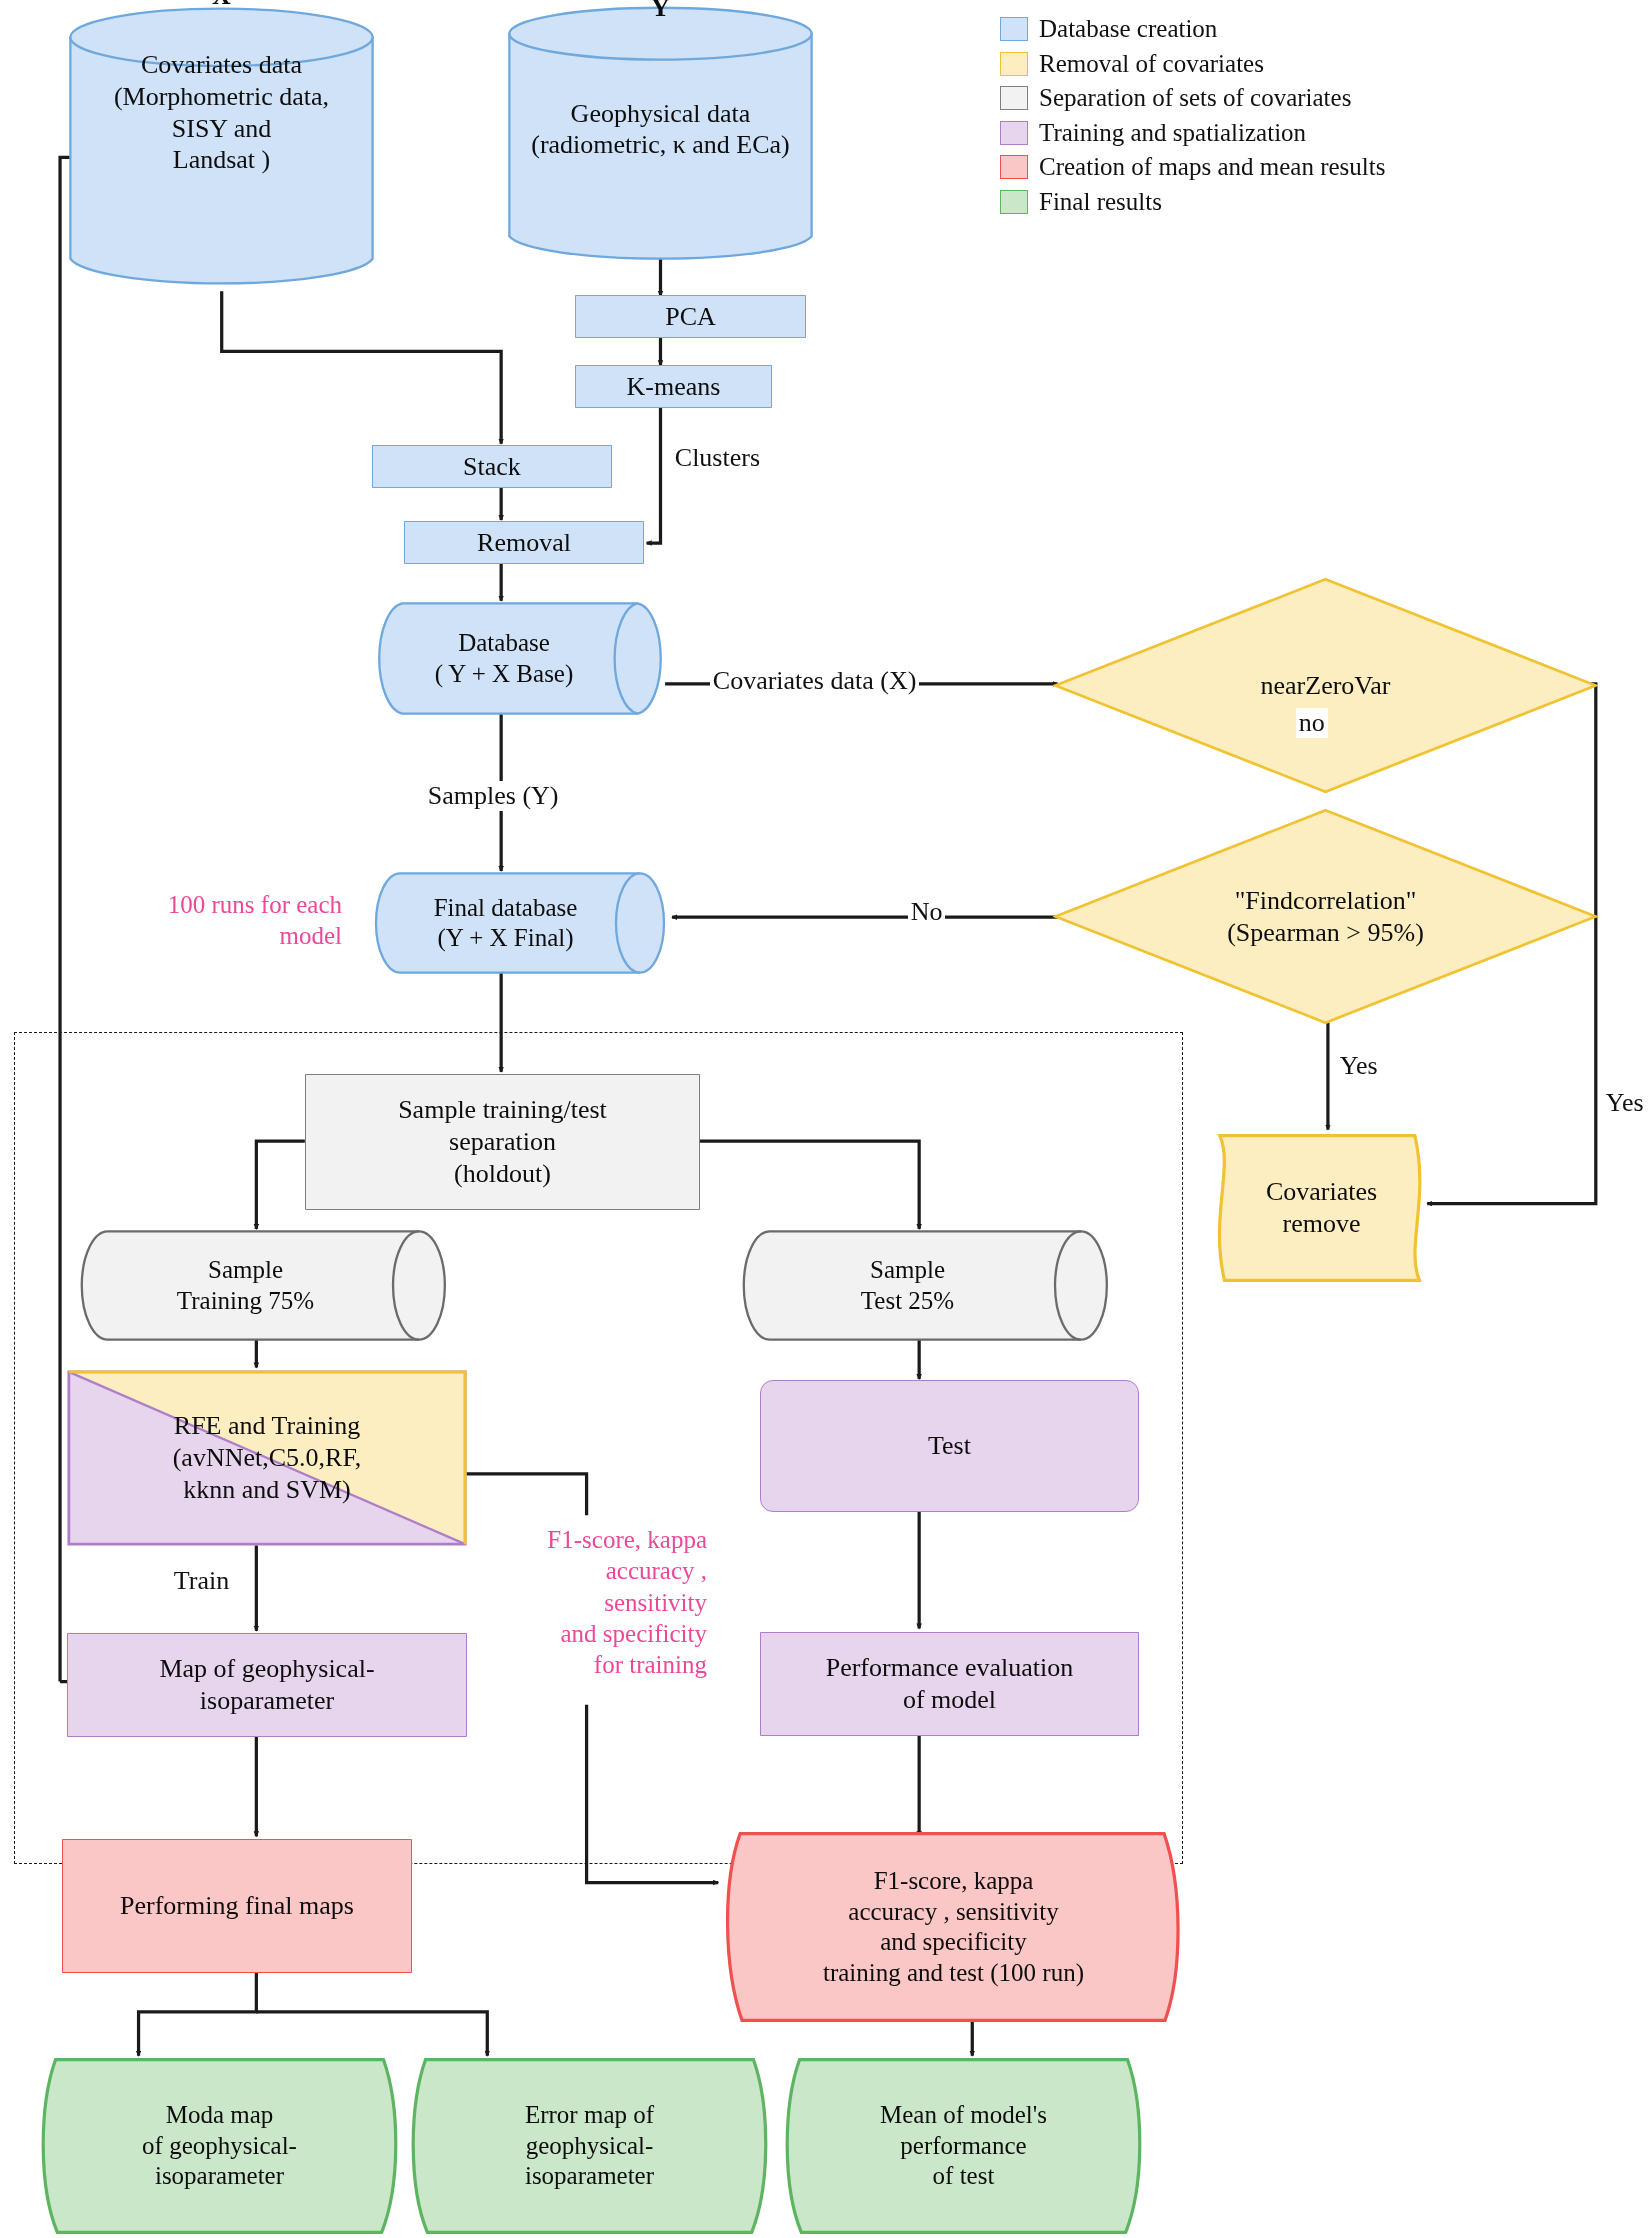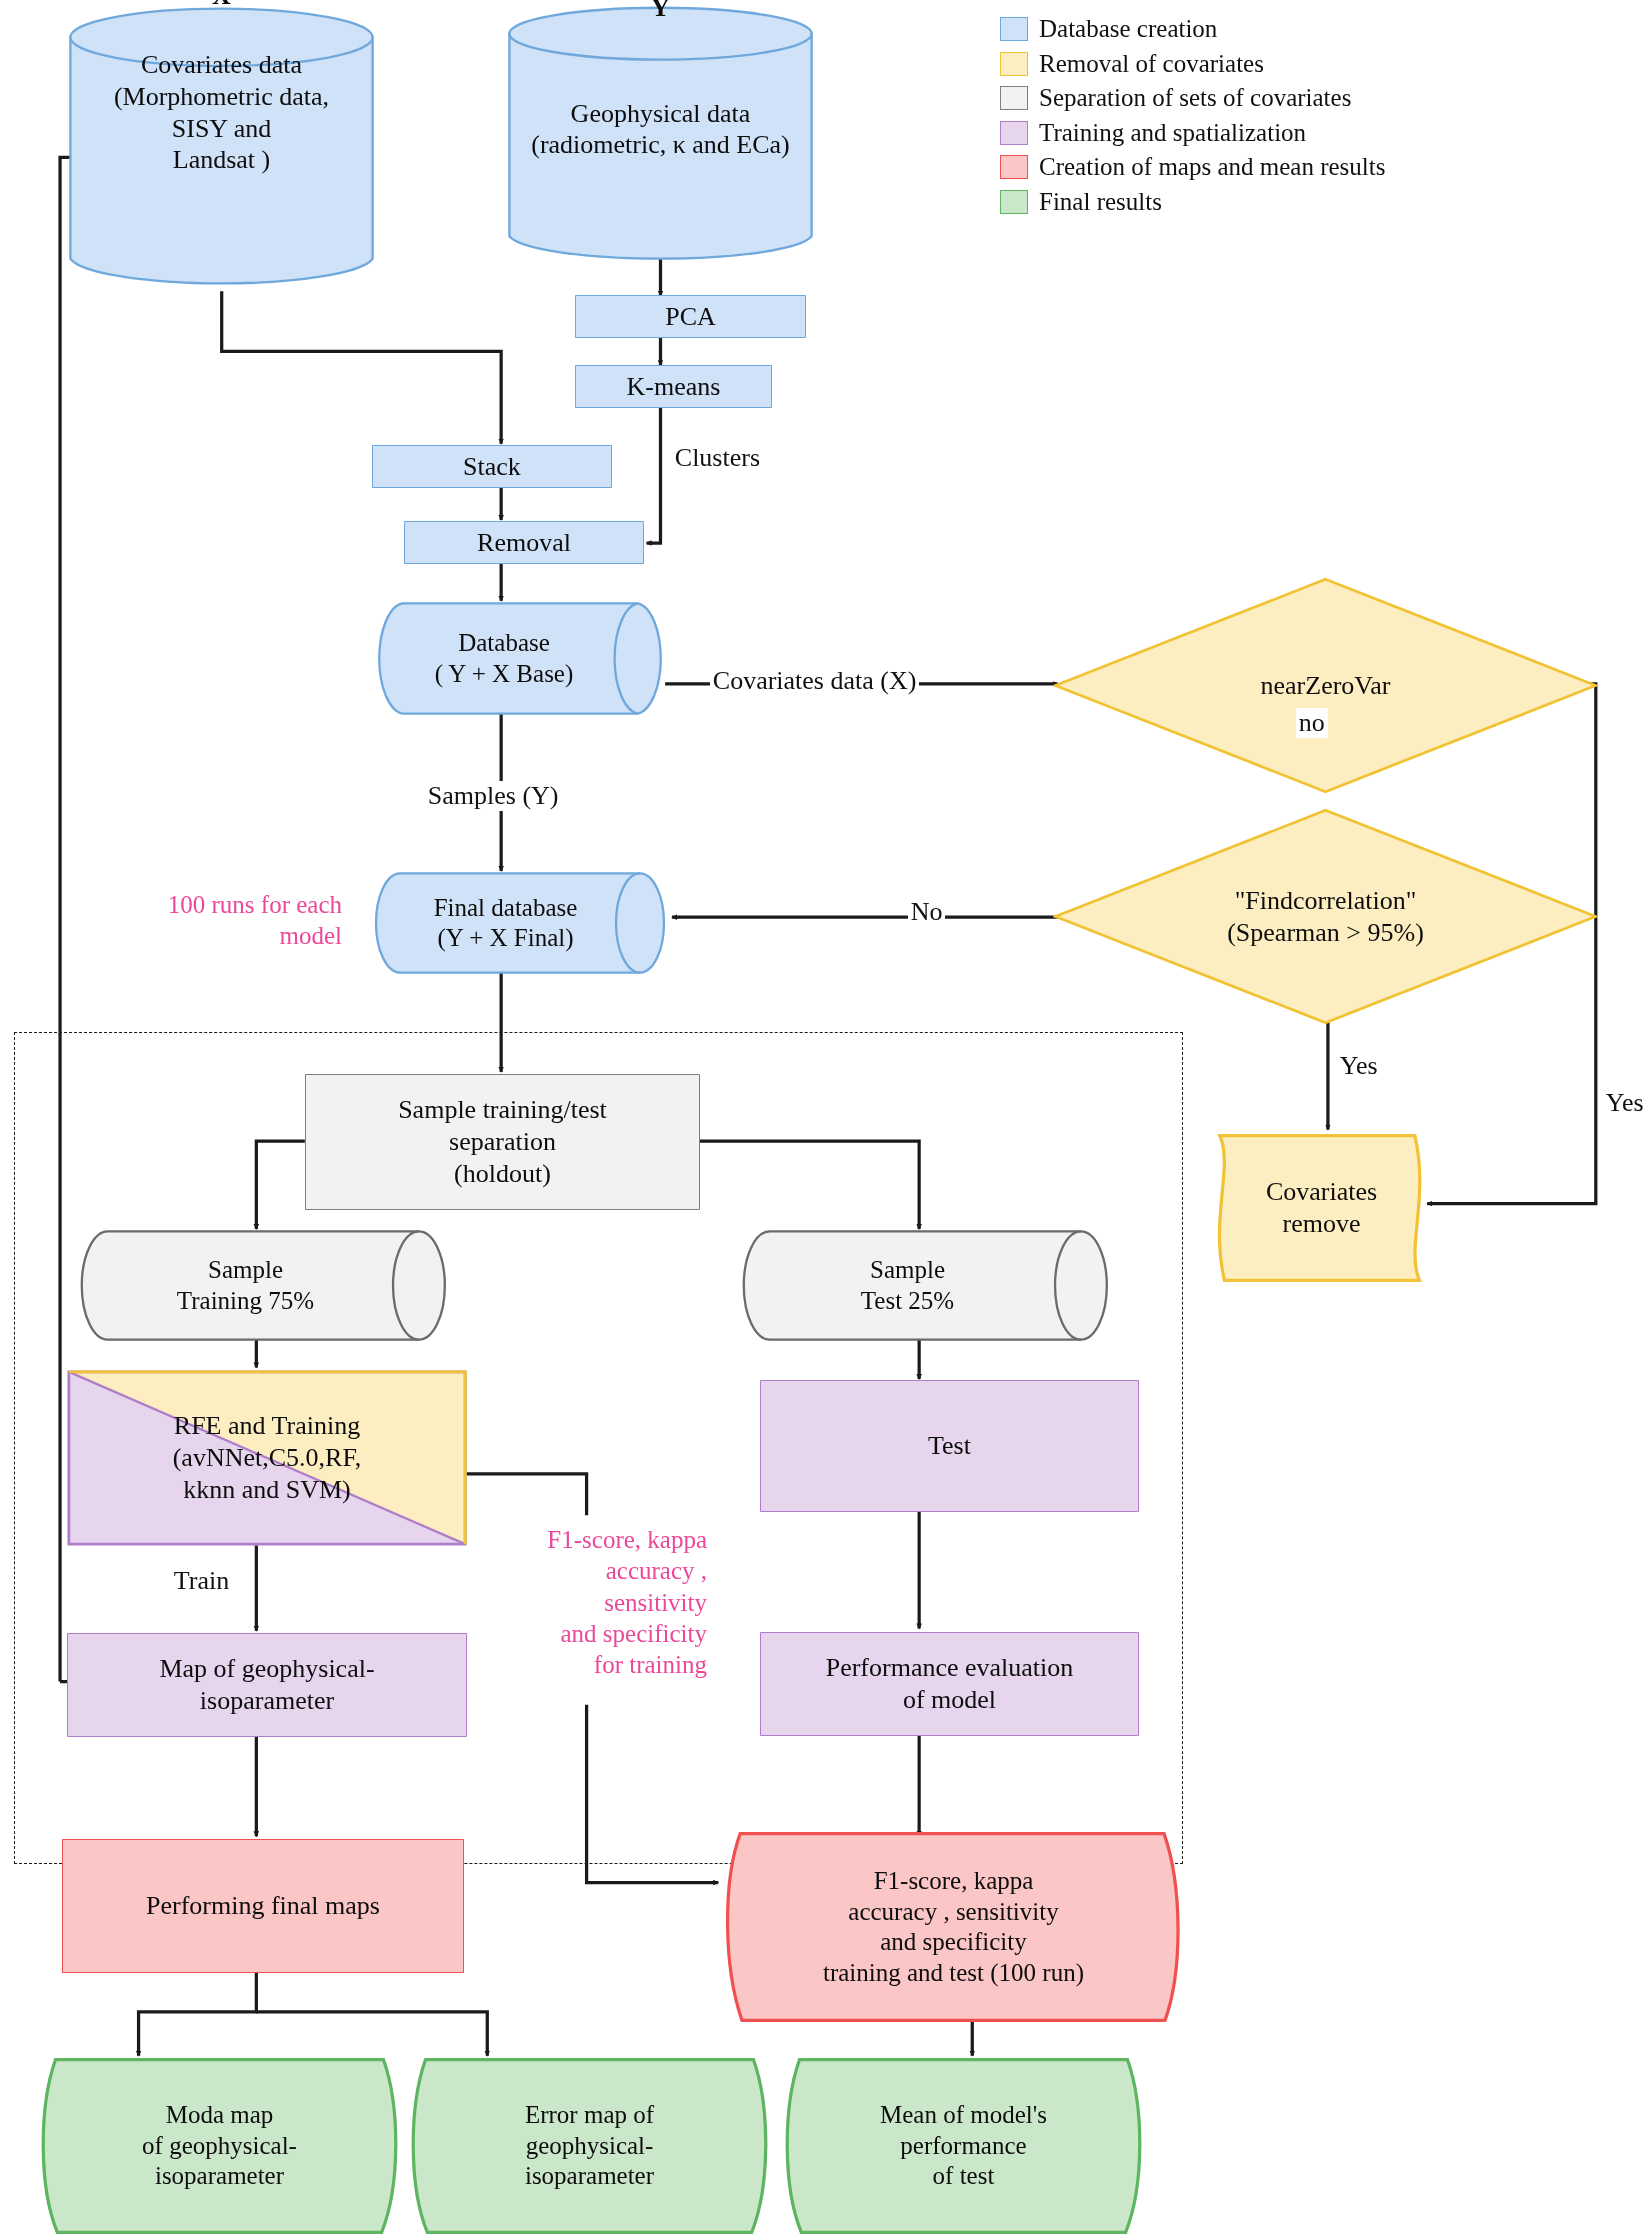--- a/index.html
+++ b/index.html
@@ -272,41 +272,41 @@
       <polygon points="4,4 861,376 4,376" fill="#e7d5ee"></polygon>
       <polygon points="4,4 861,4 861,376 4,376" fill="none" stroke="#b07ec8" stroke-width="6"></polygon>
       <path d="M4,4 L861,376" stroke="#b07ec8" stroke-width="5" fill="none"></path>
       <path d="M4,4 L861,4 L861,376" stroke="#f1c232" stroke-width="6" fill="none"></path>
     </svg>
     <span class="txt">RFE  and Training
 (avNNet,C5.0,RF,
 kknn and SVM)</span>
   </div>
 
-  <div class="node rect purple" style="left:760px;top:1380px;width:379px;height:132px;font-size:26px;">
+  <div class="node rect purple" style="left:760px;top:1380px;width:379px;height:132px;font-size:26px;border-radius:13px;">
     <span class="txt">Test</span>
   </div>
 
   <div class="node rect purple" style="left:67px;top:1633px;width:400px;height:104px;font-size:26px;">
     <span class="txt">Map of geophysical-
 isoparameter</span>
   </div>
 
   <div class="node rect purple" style="left:760px;top:1632px;width:379px;height:104px;font-size:26px;">
     <span class="txt">Performance evaluation
 of model</span>
   </div>
 
   <div class="plain" style="left:467px;top:1524px;width:240px;font-size:25px;">F1-score, kappa
 accuracy ,
 sensitivity
 and specificity
 for training</div>
 
-  <div class="node rect red" style="left:62px;top:1839px;width:402px;height:134px;font-size:26px;">
+  <div class="node rect red" style="left:62px;top:1839px;width:350px;height:134px;font-size:26px;">
     <span class="txt">Performing final maps</span>
   </div>
 
   <div class="node wave" style="left:718px;top:1829px;width:471px;height:196px;font-size:25px;">
     <svg viewBox="0 0 1020 425" preserveAspectRatio="none">
       <path d="M48,10 C10,115 12,300 52,415 L968,415 C1006,310 1006,125 966,10 Z" fill="#fbc6c6" stroke="#f05050" stroke-width="7"></path>
     </svg>
     <span class="txt">F1-score, kappa
 accuracy , sensitivity
 and specificity

